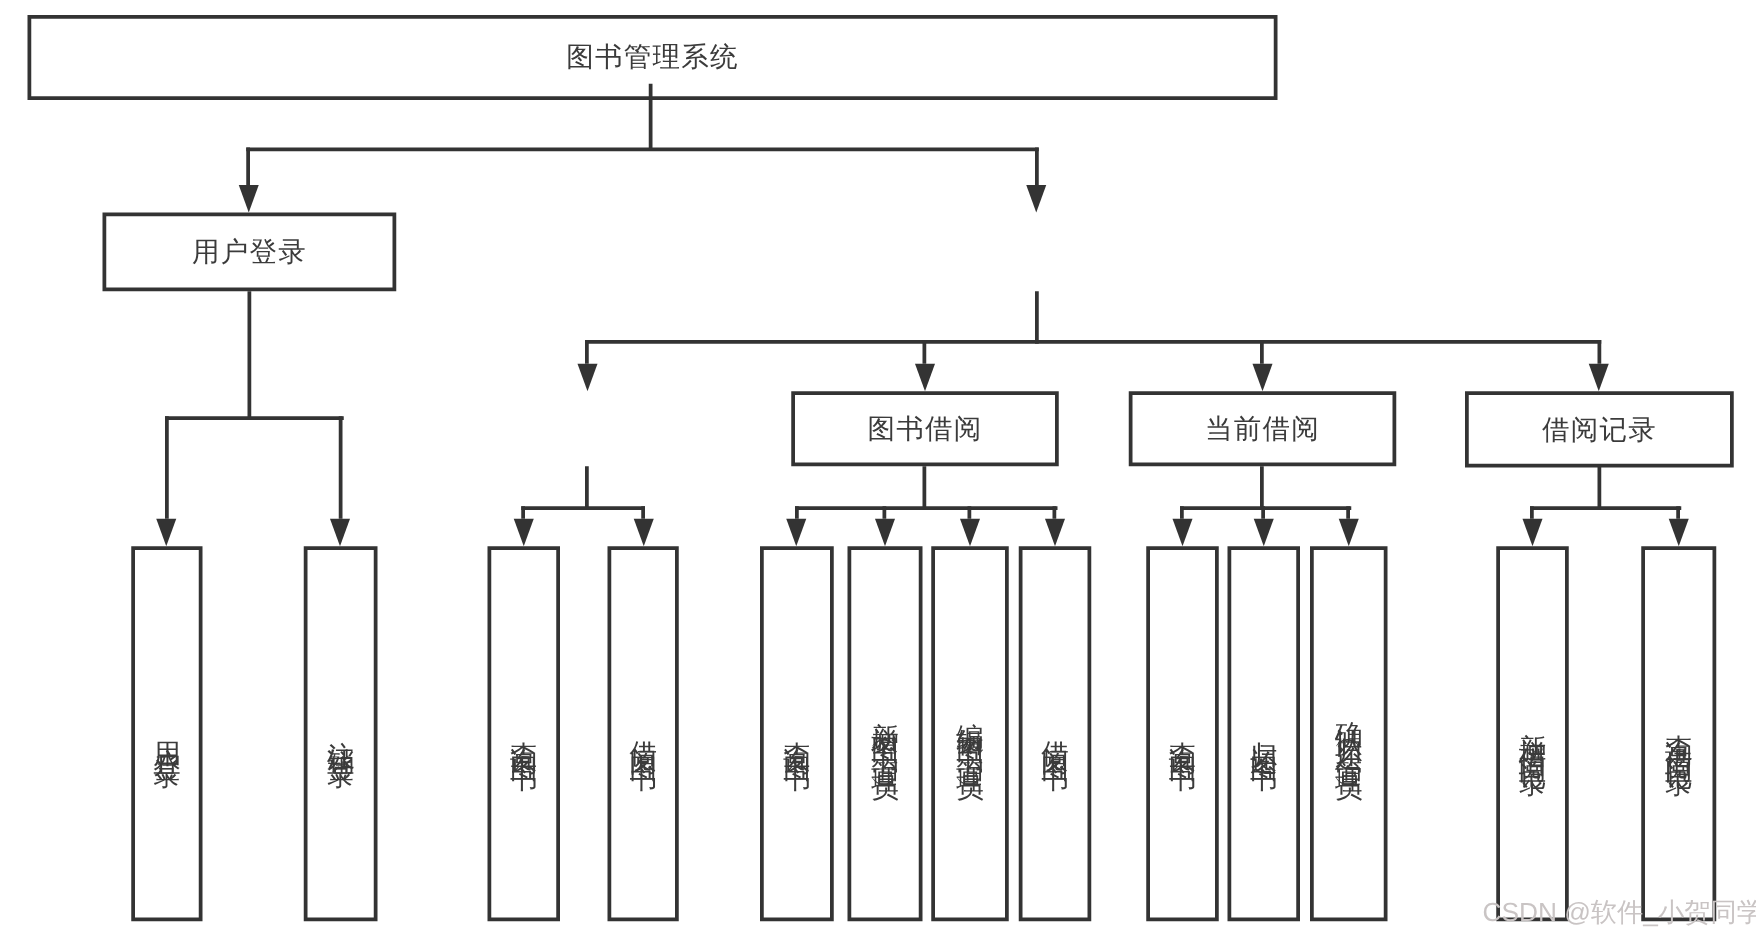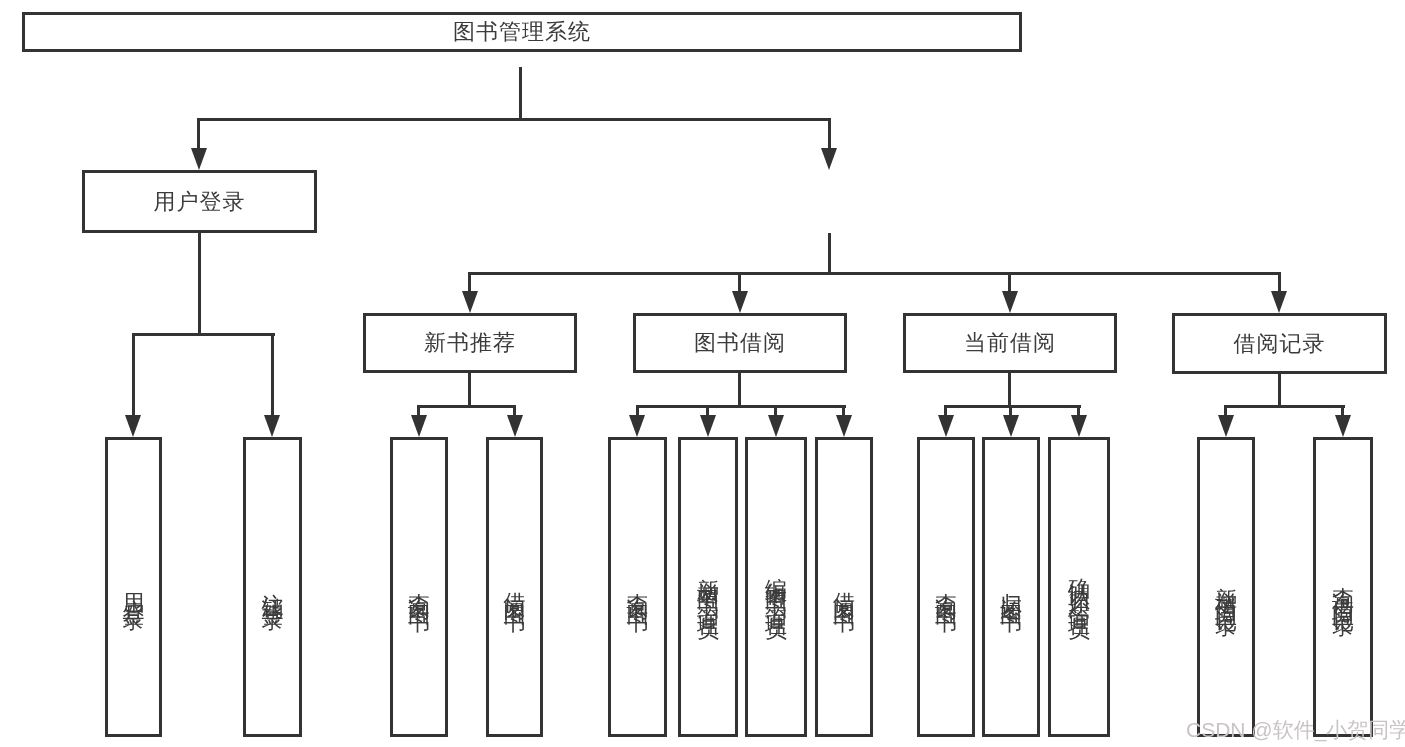--- a/index.html
+++ b/index.html
@@ -34,21 +34,21 @@
   .watermark{
     position:absolute;left:1186px;top:716px;
     font-size:21px;color:var(--wm);white-space:nowrap;z-index:5;
   }
 </style>
 </head>
 <body>
 
 <div class="canvas">
 
-  <div class="box" style="left:22px;top:12px;width:1000px;height:40px;">
+  <div class="box" style="left:22px;top:12px;width:1000px;height:68px;">
     <span>图书管理系统</span>
   </div>
 
   <div class="vline" style="left:519px;top:67px;height:53px;"></div>
   <div class="hline" style="left:197px;top:118px;width:634px;"></div>
   <div class="vline" style="left:197px;top:118px;height:31px;"></div>
   <div class="vline" style="left:828px;top:118px;height:31px;"></div>
   <div class="arrow" style="left:191px;top:148px;"></div>
   <div class="arrow" style="left:821px;top:148px;"></div>
 
@@ -67,23 +67,20 @@
   <div class="hline" style="left:468px;top:272px;width:813px;"></div>
   <div class="vline" style="left:468px;top:272px;height:19px;"></div>
   <div class="vline" style="left:738px;top:272px;height:19px;"></div>
   <div class="vline" style="left:1008px;top:272px;height:19px;"></div>
   <div class="vline" style="left:1278px;top:272px;height:19px;"></div>
   <div class="arrow" style="left:462px;top:291px;"></div>
   <div class="arrow" style="left:732px;top:291px;"></div>
   <div class="arrow" style="left:1002px;top:291px;"></div>
   <div class="arrow" style="left:1271px;top:291px;"></div>
 
-  <div class="box" style="left:363px;top:313px;width:214px;height:60px;">
-    <span>新书推荐</span>
-  </div>
   <div class="box" style="left:633px;top:313px;width:214px;height:60px;">
     <span>图书借阅</span>
   </div>
   <div class="box" style="left:903px;top:313px;width:214px;height:60px;">
     <span>当前借阅</span>
   </div>
   <div class="box" style="left:1172px;top:313px;width:215px;height:61px;">
     <span>借阅记录</span>
   </div>
 

